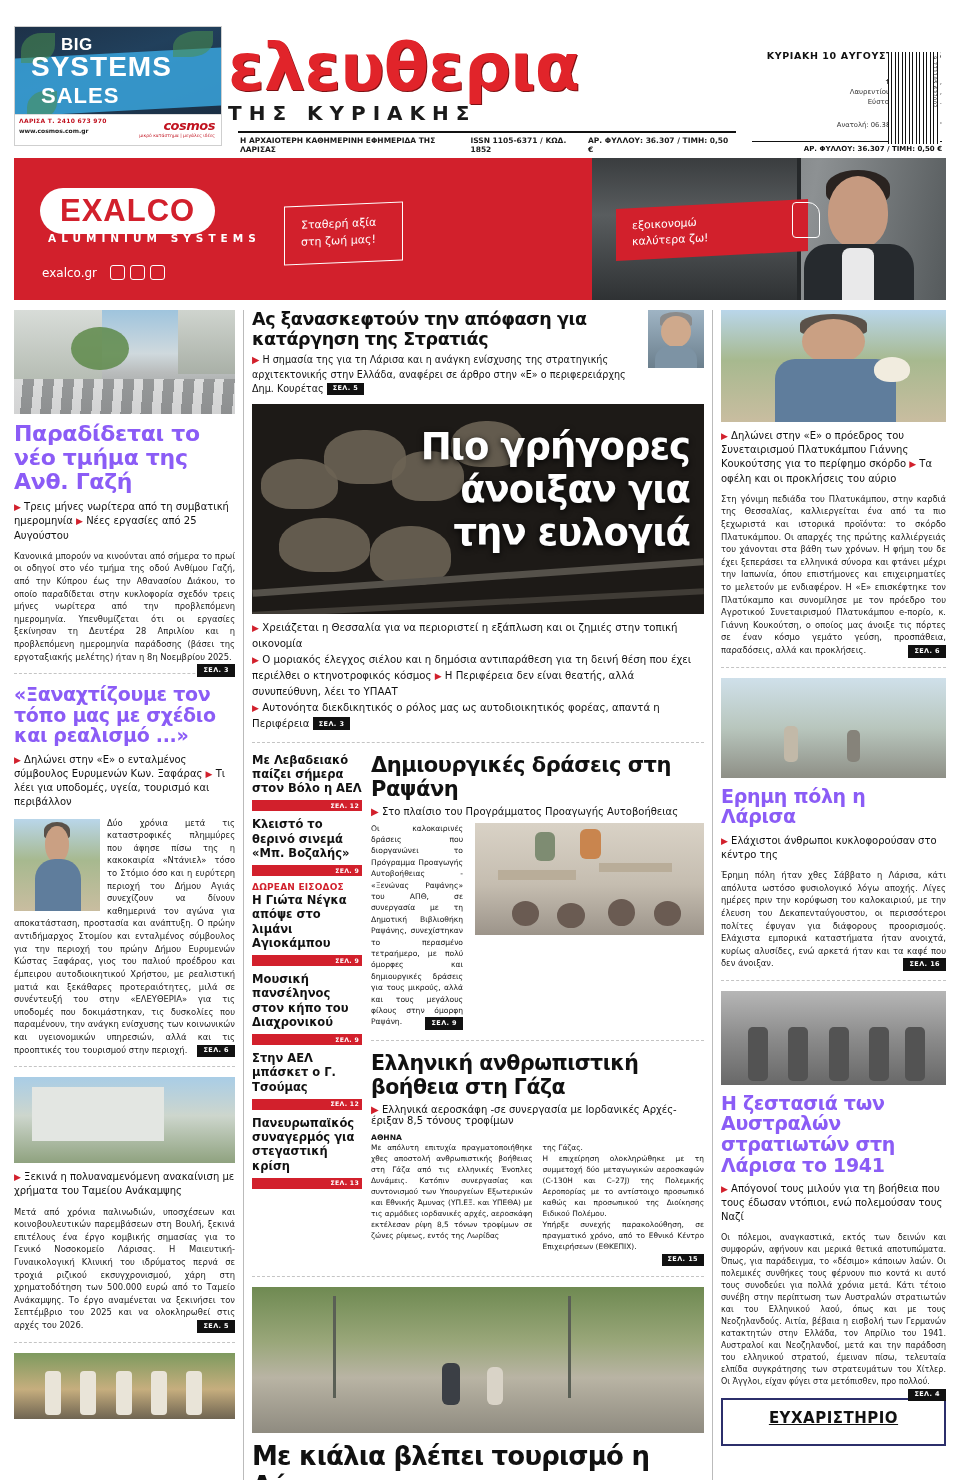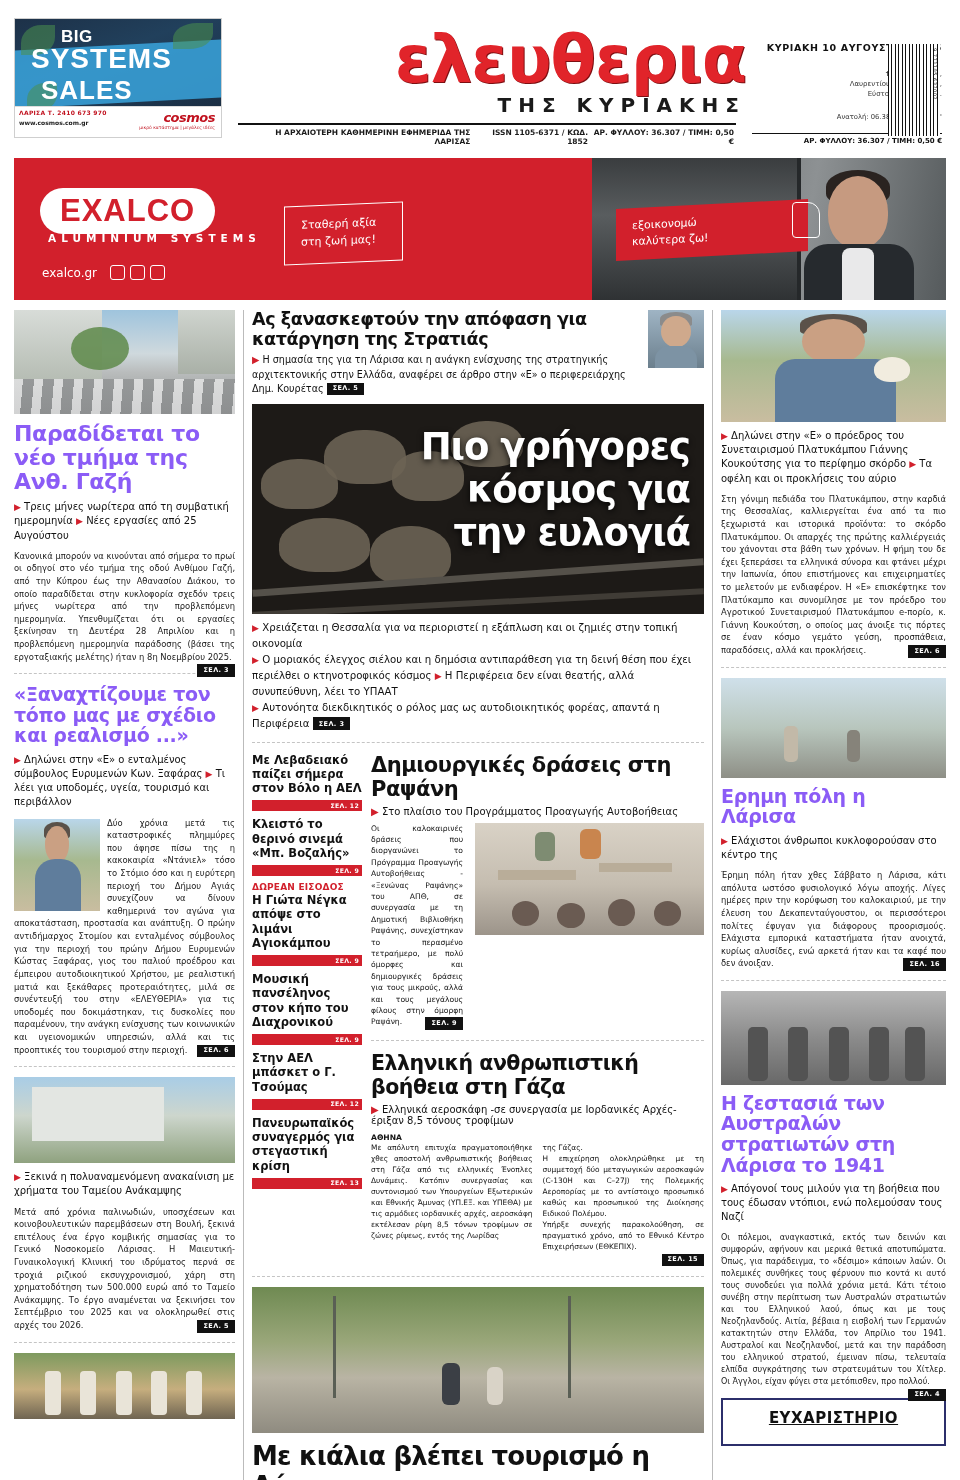--- a/index.html
+++ b/index.html
@@ -1,38 +1,38 @@
 <!DOCTYPE html>
 <html><head>
 <meta charset="utf-8">
 <style>
   html,body{margin:0;padding:0;background:#fff;}
   body{width:960px;height:1480px;font-family:"DejaVu Sans","Liberation Sans",sans-serif;color:#111;overflow:hidden;position:relative;}
   .page{width:960px;height:1480px;position:relative;background:#fff;}
 
   
-  .masthead{display:flex;align-items:flex-start;padding:18px 14px 0 14px;height:152px;box-sizing:border-box;}
+  .masthead{display:flex;align-items:flex-start;padding:26px 14px 0 14px;height:152px;box-sizing:border-box;}
   .ad-cosmos{width:206px;height:118px;border:1px solid #cfcfcf;position:relative;overflow:hidden;
     background:linear-gradient(160deg,#1d3148 0%,#21405c 35%,#19293c 100%);}
   .ad-cosmos .leaf{position:absolute;background:#4a8f4e;opacity:.55;border-radius:60% 0 60% 0;}
   .ad-cosmos .blueband{position:absolute;left:0;top:26px;width:100%;height:58px;background:#3aa5dd;opacity:.85;
     transform:skewY(-3deg);}
   .ad-big{position:absolute;top:8px;left:46px;color:#fff;font-weight:bold;font-size:17px;letter-spacing:.5px;
     font-family:"Liberation Sans",sans-serif;}
   .ad-summer{position:absolute;top:26px;left:16px;color:#fff;font-weight:bold;font-size:28px;letter-spacing:1px;
     font-family:"Liberation Sans",sans-serif;line-height:1;}
-  .ad-sales{position:absolute;top:58px;left:26px;color:#fff;font-weight:bold;font-size:26px;letter-spacing:1px;
+  .ad-sales{position:absolute;top:58px;left:26px;color:#fff;font-weight:bold;font-size:22px;letter-spacing:1px;
     font-family:"Liberation Sans",sans-serif;line-height:1;}
   .ad-foot{position:absolute;bottom:0;left:0;right:0;height:30px;background:#fff;border-top:1px solid #ddd;}
   .ad-foot .l1{position:absolute;top:2px;left:4px;font-size:6px;color:#c1121f;font-weight:bold;letter-spacing:.3px;}
   .ad-foot .l2{position:absolute;top:12px;left:4px;font-size:6px;color:#222;font-weight:bold;}
   .ad-foot .cos{position:absolute;top:3px;right:6px;font-size:13px;color:#c1121f;font-weight:bold;font-style:italic;letter-spacing:-.5px;}
   .ad-foot .cos2{position:absolute;top:18px;right:6px;font-size:4.5px;color:#c1121f;}
 
-  .title-col{flex:1;text-align:right;padding:0 6px;position:relative;}
+  .title-col{flex:1;text-align:left;padding:0 6px;position:relative;}
   .logo{font-family:"DejaVu Sans",sans-serif;font-weight:bold;font-size:66px;color:#e1242a;letter-spacing:-1px;
      line-height:.96;margin-top:10px;text-shadow:1px 1px 0 #7d0f12;}
   .logo-sub{font-size:20px;letter-spacing:7px;color:#1a1a1a;font-weight:bold;margin-top:2px;}
   .logo-rule{border-top:2px solid #111;margin:6px 10px 0 10px;}
   .logo-foot{display:flex;justify-content:space-between;font-size:7.5px;font-weight:bold;padding:3px 12px 0 12px;color:#1a1a1a;}
 
   .date-col{width:190px;text-align:right;padding-top:24px;padding-right:4px;position:relative;}
   .date-main{font-size:9.5px;font-weight:bold;letter-spacing:.6px;color:#111;}
   .saints{font-size:7px;color:#333;line-height:1.45;margin-top:16px;}
   .sunrise{font-size:6.8px;color:#333;margin-top:14px;}
@@ -319,21 +319,21 @@
           <div class="sh" style="left:16%;top:12%;width:18%;height:26%"></div>
           <div class="sh" style="left:31%;top:22%;width:16%;height:24%"></div>
           <div class="sh" style="left:6%;top:54%;width:20%;height:26%"></div>
           <div class="sh" style="left:26%;top:58%;width:18%;height:28%"></div>
           <div class="sh" style="left:44%;top:8%;width:16%;height:22%"></div>
           <div class="rail"></div>
           <div class="rail2"></div>
         </div>
         <div class="lead-title">
           <div>Πιο γρήγορες</div>
-          <div>κόσμος για</div>
+          <div>άνοιξαν για</div>
           <div>την ευλογιά</div>
         </div>
       </div>
 
       <div class="bullets" style="font-size:10.2px;line-height:1.56;margin-top:6px">
         <div><span class="ar">▶</span> <span>Χρειάζεται η Θεσσαλία για να περιοριστεί η εξάπλωση και οι ζημιές στην τοπική οικονομία</span></div>
         <div><span class="ar">▶</span> <span>Ο μοριακός έλεγχος σιέλου και η δημόσια αντιπαράθεση για τη δεινή θέση που έχει περιέλθει ο κτηνοτροφικός κόσμος</span>
           <span class="ar">▶</span> <span>Η Περιφέρεια δεν είναι θεατής, αλλά συνυπεύθυνη, λέει το ΥΠΑΑΤ</span></div>
         <div><span class="ar">▶</span> <span>Αυτονόητα διεκδικητικός ο ρόλος μας ως αυτοδιοικητικός φορέας, απαντά η Περιφέρεια</span>
           <span class="sel">ΣΕΛ. 3</span></div>

